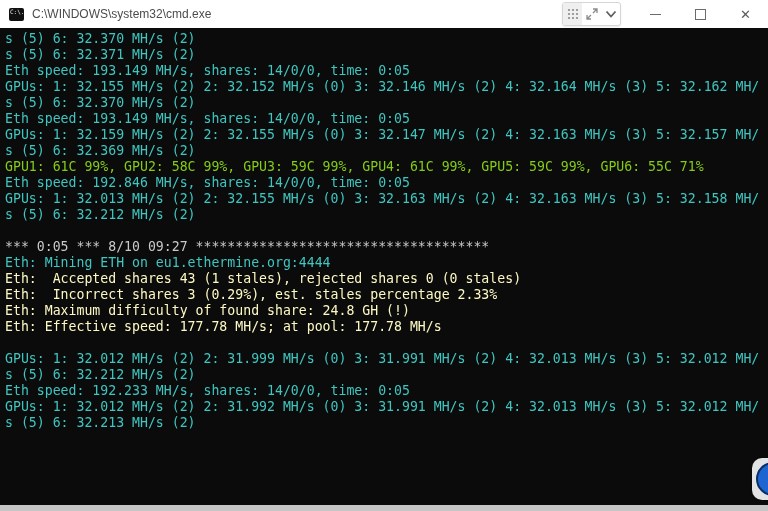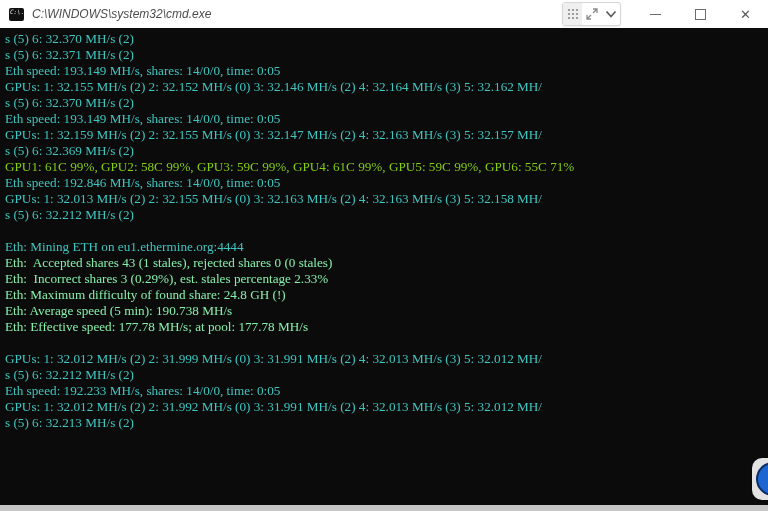--- a/index.html
+++ b/index.html
@@ -3,21 +3,21 @@
 <meta charset="utf-8">
 <style>
   html,body{margin:0;padding:0;}
   body{
     width:768px;height:511px;position:relative;overflow:hidden;
     background:#0b0b0b;font-family:"Liberation Sans",sans-serif;
   }
   
   .titlebar{
     position:absolute;top:0;left:0;width:768px;height:28px;
-    background:#ffffff;display:flex;align-items:center;z-index:5;font-style:italic;
+    background:#ffffff;display:flex;align-items:center;z-index:5;
   }
   .cmd-icon{
     width:15px;height:13px;margin-left:9px;background:#101010;border-radius:2px;
     color:#e8e8e8;font-family:"DejaVu Sans Mono",monospace;font-size:6px;line-height:7px;
     padding:0 0 0 1px;box-sizing:border-box;overflow:hidden;flex:0 0 auto;
   }
   .win-title{
     margin-left:8px;font-size:12px;color:#4c4c4c;white-space:nowrap;
   }
   .tb-right{margin-left:auto;display:flex;align-items:center;height:100%;}
@@ -30,23 +30,23 @@
   .win-btn{width:45px;height:28px;display:flex;align-items:center;justify-content:center;cursor:default;}
   .glyph-min{width:11px;height:1px;background:#6b6b6b;}
   .glyph-max{width:9px;height:9px;border:1px solid #6b6b6b;background:transparent;}
   .glyph-close{font-size:13px;color:#5a5a5a;font-family:"DejaVu Sans",sans-serif;line-height:13px;}
   
   .console{
     position:absolute;top:28px;left:0;width:768px;bottom:6px;background:#0b0b0b;
     padding:3px 0 0 5px;box-sizing:border-box;overflow:hidden;
     font-family:"DejaVu Sans Mono","Liberation Mono",monospace;font-size:13.2px;
   }
-  .row{height:16px;line-height:16px;white-space:pre;overflow:hidden;font-family:Liberation Serif, serif;}
+  .row{height:16px;line-height:16px;white-space:pre;overflow:hidden;}
   .c-cyan{color:#3fc6c0;}
-  .c-green{color:#86efac;}
+  .c-green{color:#fef9c3;}
   .c-magenta{color:#84cc16;}
   .c-white{color:#c9c9c9;}
   .c-blank{color:transparent;}
   
   .bottom-strip{
     position:absolute;left:0;bottom:0;width:768px;height:6px;background:#c6c6c6;z-index:4;
   }
   
   .overlay-bubble{
     position:absolute;top:458px;right:-28px;width:44px;height:42px;
@@ -116,25 +116,25 @@
     <div class="row c-cyan">GPUs: 1: 32.155 MH/s (2) 2: 32.152 MH/s (0) 3: 32.146 MH/s (2) 4: 32.164 MH/s (3) 5: 32.162 MH/</div>
     <div class="row c-cyan">s (5) 6: 32.370 MH/s (2)</div>
     <div class="row c-cyan">Eth speed: 193.149 MH/s, shares: 14/0/0, time: 0:05</div>
     <div class="row c-cyan">GPUs: 1: 32.159 MH/s (2) 2: 32.155 MH/s (0) 3: 32.147 MH/s (2) 4: 32.163 MH/s (3) 5: 32.157 MH/</div>
     <div class="row c-cyan">s (5) 6: 32.369 MH/s (2)</div>
     <div class="row c-magenta">GPU1: 61C 99%, GPU2: 58C 99%, GPU3: 59C 99%, GPU4: 61C 99%, GPU5: 59C 99%, GPU6: 55C 71%</div>
     <div class="row c-cyan">Eth speed: 192.846 MH/s, shares: 14/0/0, time: 0:05</div>
     <div class="row c-cyan">GPUs: 1: 32.013 MH/s (2) 2: 32.155 MH/s (0) 3: 32.163 MH/s (2) 4: 32.163 MH/s (3) 5: 32.158 MH/</div>
     <div class="row c-cyan">s (5) 6: 32.212 MH/s (2)</div>
     <div class="row c-blank"></div>
+    <div class="row c-white">*** 0:05 *** 8/10 09:27 *************************************</div>
     <div class="row c-cyan">Eth: Mining ETH on eu1.ethermine.org:4444</div>
     <div class="row c-green">Eth:  Accepted shares 43 (1 stales), rejected shares 0 (0 stales)</div>
     <div class="row c-green">Eth:  Incorrect shares 3 (0.29%), est. stales percentage 2.33%</div>
     <div class="row c-green">Eth: Maximum difficulty of found share: 24.8 GH (!)</div>
-    <div class="row c-green">Eth: Average speed (5 min): 190.738 MH/s</div>
     <div class="row c-green">Eth: Effective speed: 177.78 MH/s; at pool: 177.78 MH/s</div>
     <div class="row c-blank"></div>
     <div class="row c-cyan">GPUs: 1: 32.012 MH/s (2) 2: 31.999 MH/s (0) 3: 31.991 MH/s (2) 4: 32.013 MH/s (3) 5: 32.012 MH/</div>
     <div class="row c-cyan">s (5) 6: 32.212 MH/s (2)</div>
     <div class="row c-cyan">Eth speed: 192.233 MH/s, shares: 14/0/0, time: 0:05</div>
     <div class="row c-cyan">GPUs: 1: 32.012 MH/s (2) 2: 31.992 MH/s (0) 3: 31.991 MH/s (2) 4: 32.013 MH/s (3) 5: 32.012 MH/</div>
     <div class="row c-cyan">s (5) 6: 32.213 MH/s (2)</div>
   </div>
 
 <div class="bottom-strip"></div>

